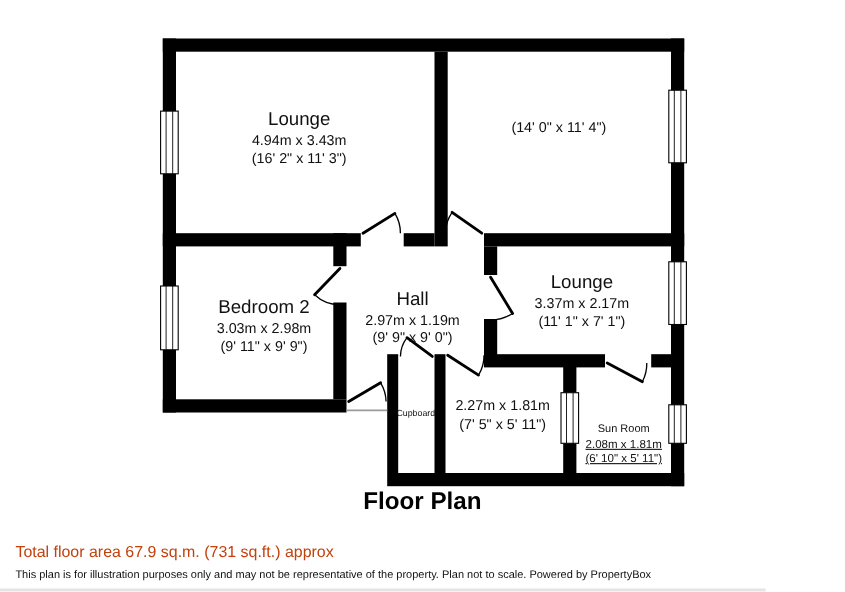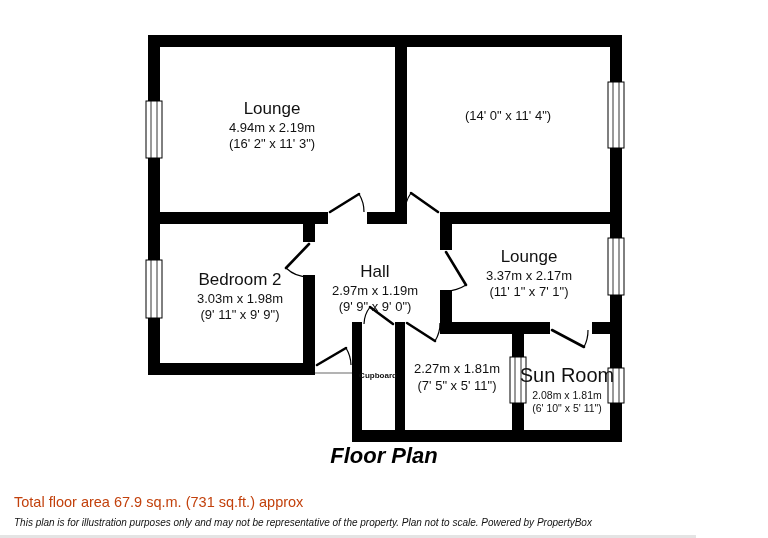--- a/index.html
+++ b/index.html
@@ -14,53 +14,50 @@
   #plan-svg{position:absolute;left:0;top:0;}
   .room-label{
     position:absolute;
     transform:translateX(-50%);
     text-align:center;
     white-space:nowrap;
     line-height:1.28;
   }
   .room-name{font-size:17px;color:#111;}
   .room-dim{font-size:13px;color:#111;}
-  .room-label.small .room-name{font-size:20px;}
-  .room-label.small .room-dim{font-size:10.5px;}
+  .room-label.small .room-name{font-size:10px;margin-top:22px;}
+  .room-label.small .room-dim{font-size:10.5px;text-decoration:underline;}
   .cupboard-label{
     position:absolute;
     transform:translateX(-50%);
     font-size:8px;
     color:#111;
     white-space:nowrap;
-    font-weight:bold;
   }
   .plan-title{
     position:absolute;
     transform:translateX(-50%);
     font-size:22px;
     font-weight:bold;
     color:#000;
     white-space:nowrap;
-    font-style:italic;
   }
   .footer-area{
     position:absolute;
     left:14px;top:494px;
     font-size:14.5px;
     color:#c2410c;
     white-space:nowrap;
   }
   .footer-disclaimer{
     position:absolute;
     left:14px;top:517px;
     font-size:10px;
     color:#111;
     white-space:nowrap;
-    font-style:italic;
   }
   .bottom-strip{
     position:absolute;
     left:0;bottom:0;
     width:768px;height:3px;
     background:#e4e4e4;
   }
   .win{fill:#ffffff;stroke:#000;stroke-width:1;}
   .win-line{stroke:#000;stroke-width:0.8;}
   .door-leaf{stroke:#000;stroke-width:2.6;stroke-linecap:round;}
@@ -161,31 +158,31 @@
       </g>
       <g>
         <line class="door-leaf" x1="393" y1="324" x2="370" y2="307"></line>
         <path class="door-arc" d="M364,324 A29,29 0 0 1 370,307"></path>
       </g>
     </g>
   </svg>
 
   <div class="room-label" style="left:272px;top:98px">
     <div class="room-name">Lounge</div>
-    <div class="room-dim">4.94m x 2.19m</div>
+    <div class="room-dim">4.94m x 3.43m</div>
     <div class="room-dim">(16' 2" x 11' 3")</div>
   </div>
 
   <div class="room-label" style="left:508px;top:108px">
     <div class="room-dim">(14' 0" x 11' 4")</div>
   </div>
 
   <div class="room-label" style="left:240px;top:269px">
     <div class="room-name">Bedroom 2</div>
-    <div class="room-dim">3.03m x 1.98m</div>
+    <div class="room-dim">3.03m x 2.98m</div>
     <div class="room-dim">(9' 11" x 9' 9")</div>
   </div>
 
   <div class="room-label" style="left:375px;top:261px">
     <div class="room-name">Hall</div>
     <div class="room-dim">2.97m x 1.19m</div>
     <div class="room-dim">(9' 9" x 9' 0")</div>
   </div>
 
   <div class="room-label" style="left:529px;top:246px">

